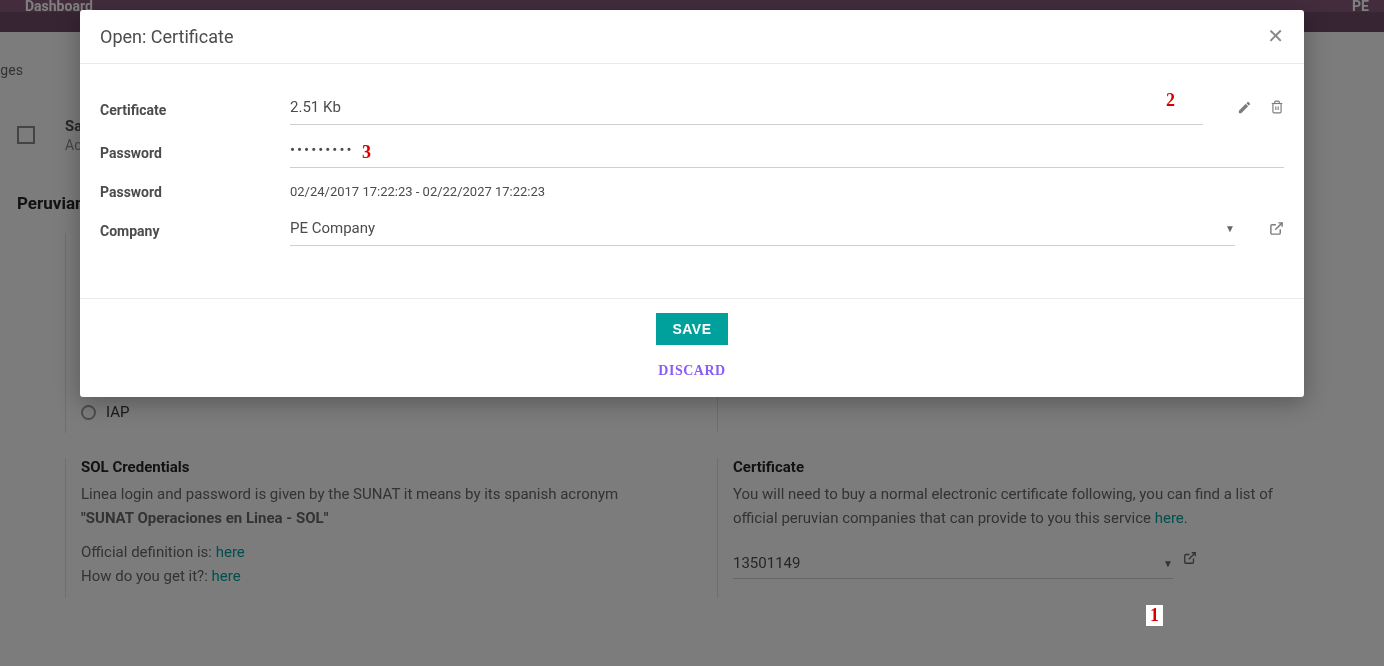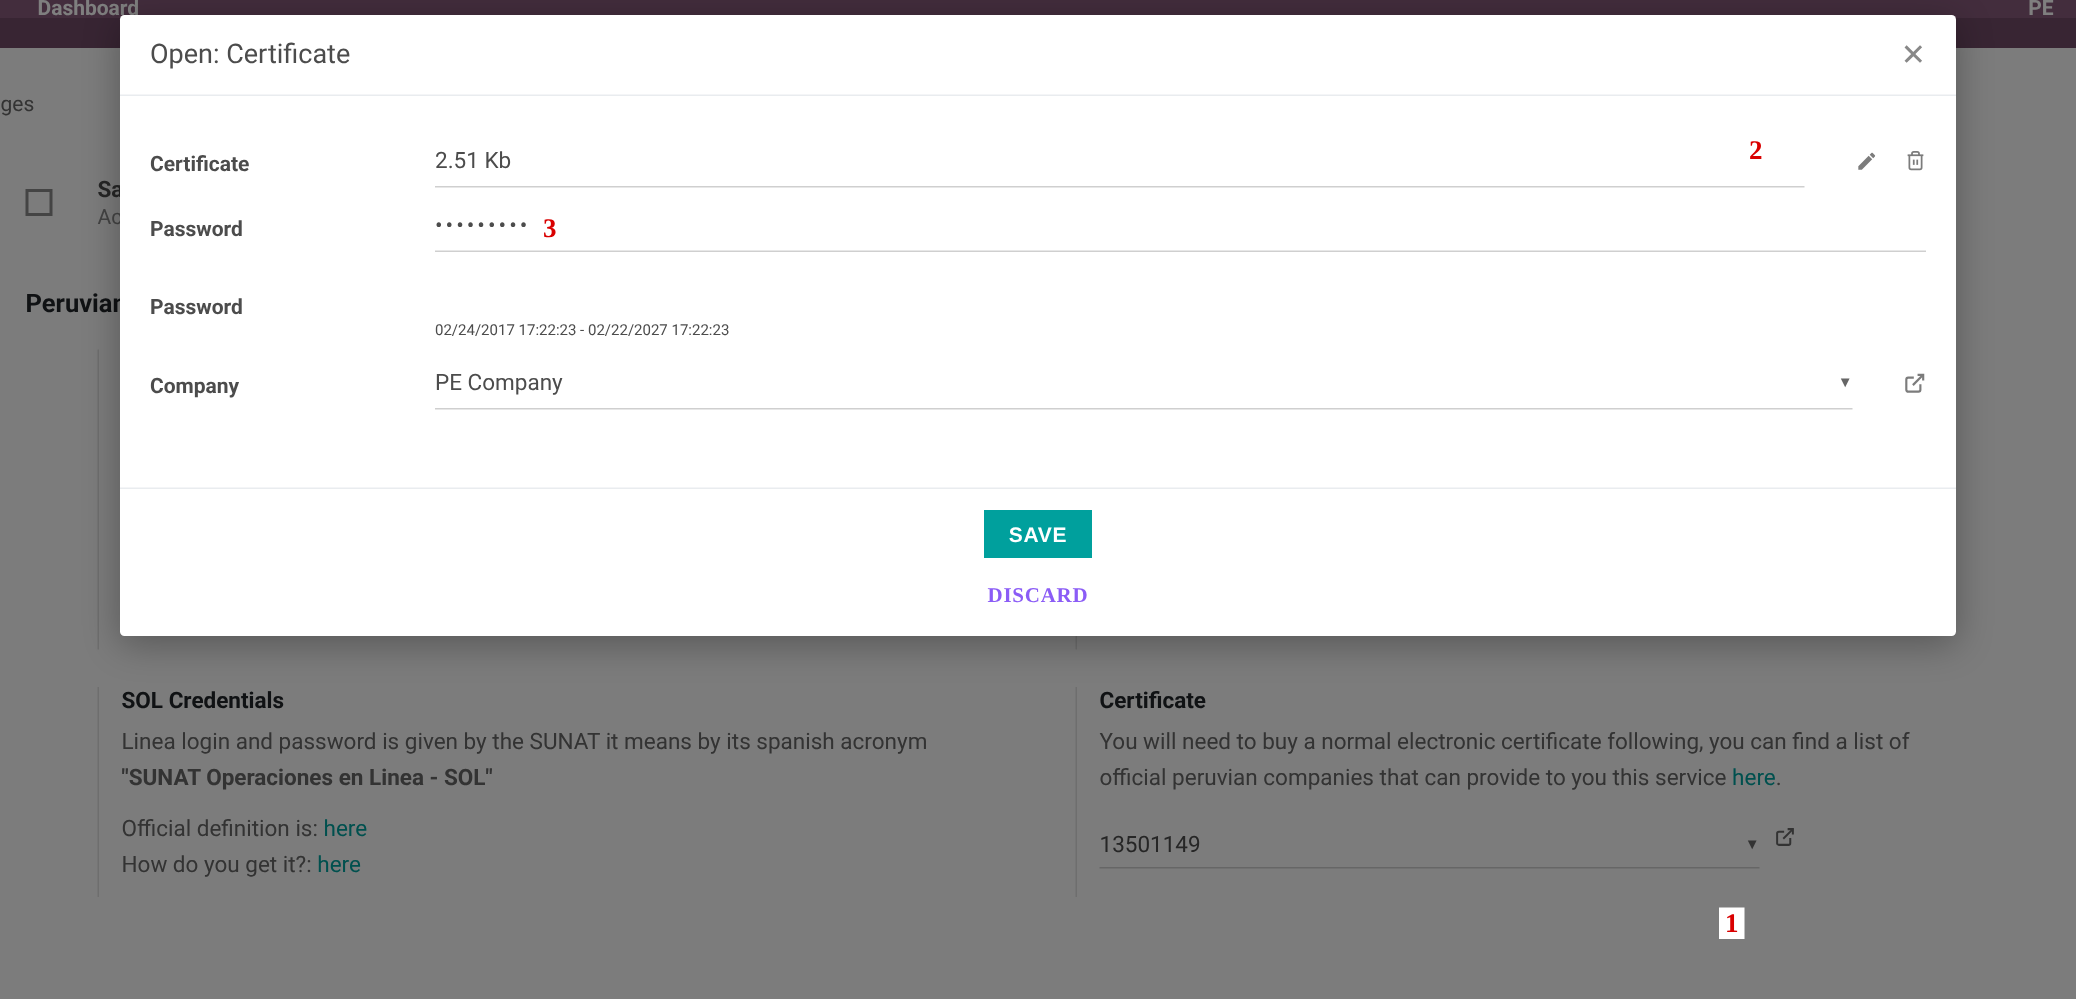--- a/index.html
+++ b/index.html
@@ -245,24 +245,23 @@
       margin-left: 14px;
       color: #7c7c7c;
     }
     
     .icon-btn {
       cursor: pointer;
       font-size: 15px;
     }
     
     .form-static {
-      font-size: 10px;
+      font-size: 13px;
       color: #4c4c4c;
       padding: 4px 0;
-      margin-top: 31px;
     }
     
     .modal-footer {
       padding: 14px 20px 18px 20px;
       border-top: 1px solid #e9ecef;
       display: flex;
       gap: 18px;
       align-items: center;
       flex-direction: column;
     }

